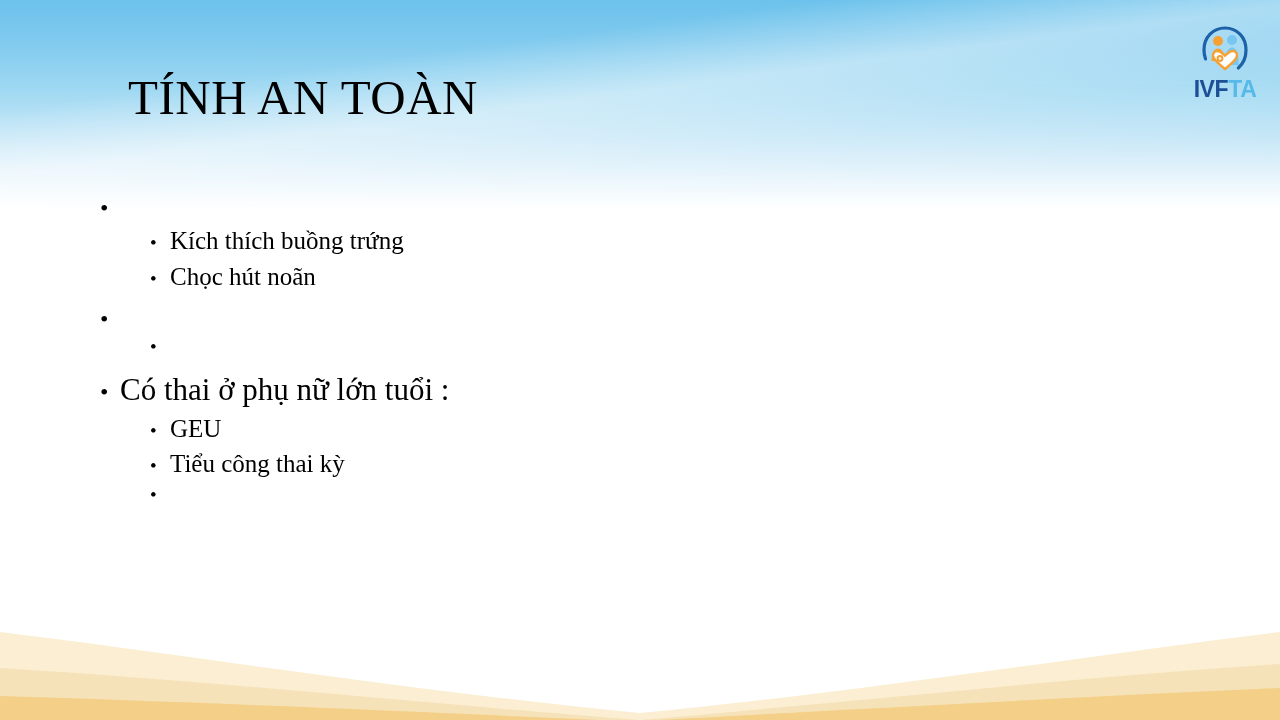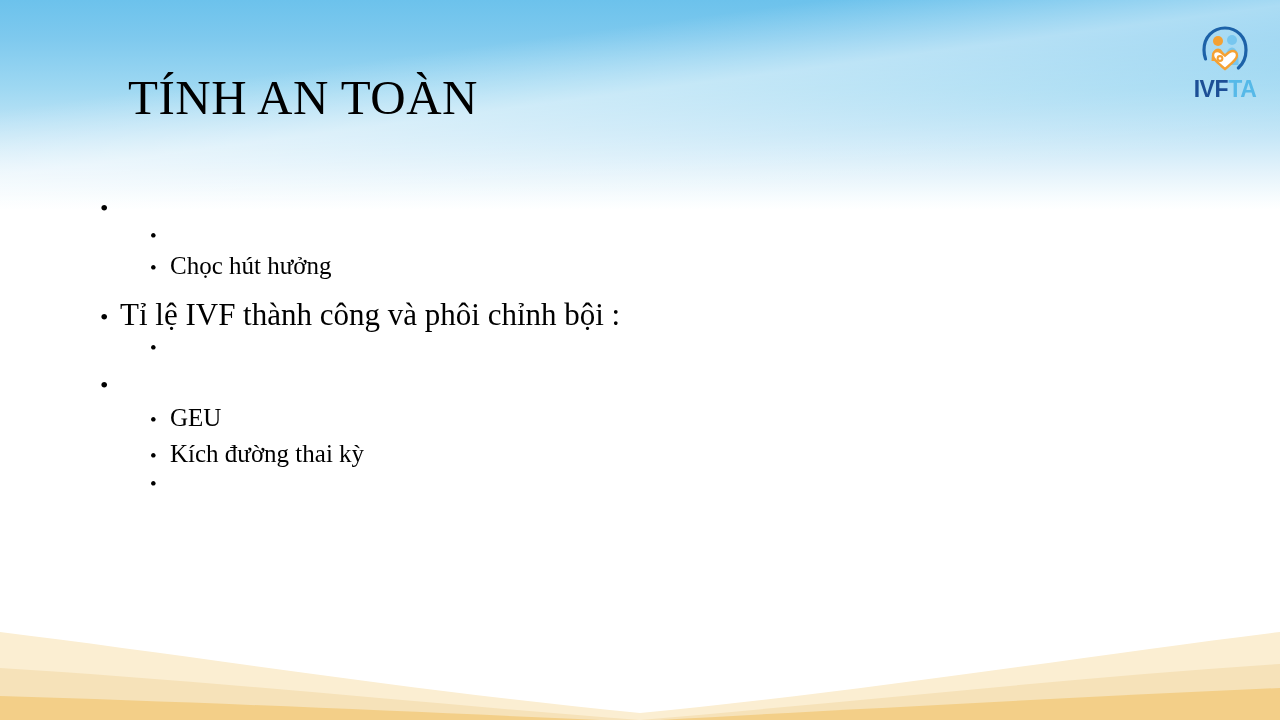--- a/index.html
+++ b/index.html
@@ -189,52 +189,53 @@
 
   <div class="body-content">
 
     <div class="group">
       <div class="bullet-l1">
         <span class="marker">•</span>
       </div>
       <div class="sub-list">
         <div class="bullet-l2">
           <span class="marker">•</span>
-        </div>
-        <div class="bullet-l2">
-          <span class="marker">•</span>
-          <span class="text">Chọc hút hưởng</span>
+          <span class="text">Kích thích buồng trứng</span>
+        </div>
+        <div class="bullet-l2">
+          <span class="marker">•</span>
+          <span class="text">Chọc hút noãn</span>
         </div>
       </div>
     </div>
 
     <div class="group">
       <div class="bullet-l1">
         <span class="marker">•</span>
-        <span class="text">Tỉ lệ IVF thành công và phôi chỉnh bội :</span>
       </div>
       <div class="sub-list">
         <div class="bullet-l2">
           <span class="marker">•</span>
         </div>
       </div>
     </div>
 
     <div class="group">
       <div class="bullet-l1">
         <span class="marker">•</span>
+        <span class="text">Có thai ở phụ nữ lớn tuổi :</span>
       </div>
       <div class="sub-list">
         <div class="bullet-l2">
           <span class="marker">•</span>
           <span class="text">GEU</span>
         </div>
         <div class="bullet-l2">
           <span class="marker">•</span>
-          <span class="text">Kích đường thai kỳ</span>
+          <span class="text">Tiểu công thai kỳ</span>
         </div>
         <div class="bullet-l2">
           <span class="marker">•</span>
         </div>
       </div>
     </div>
 
   </div>
 </div>
 

